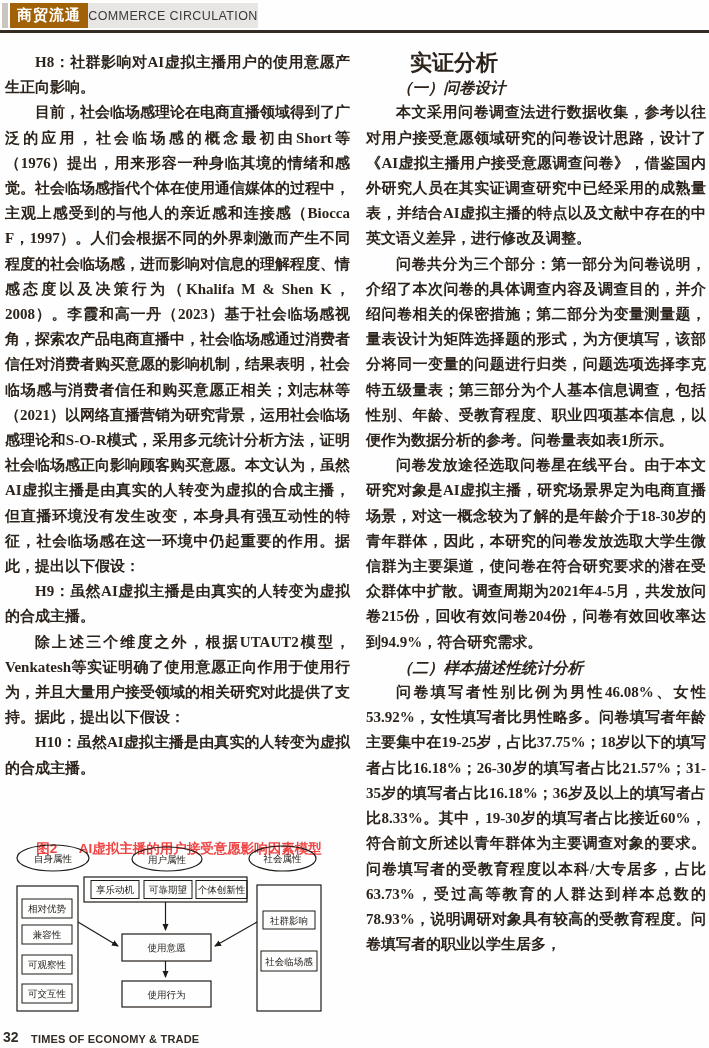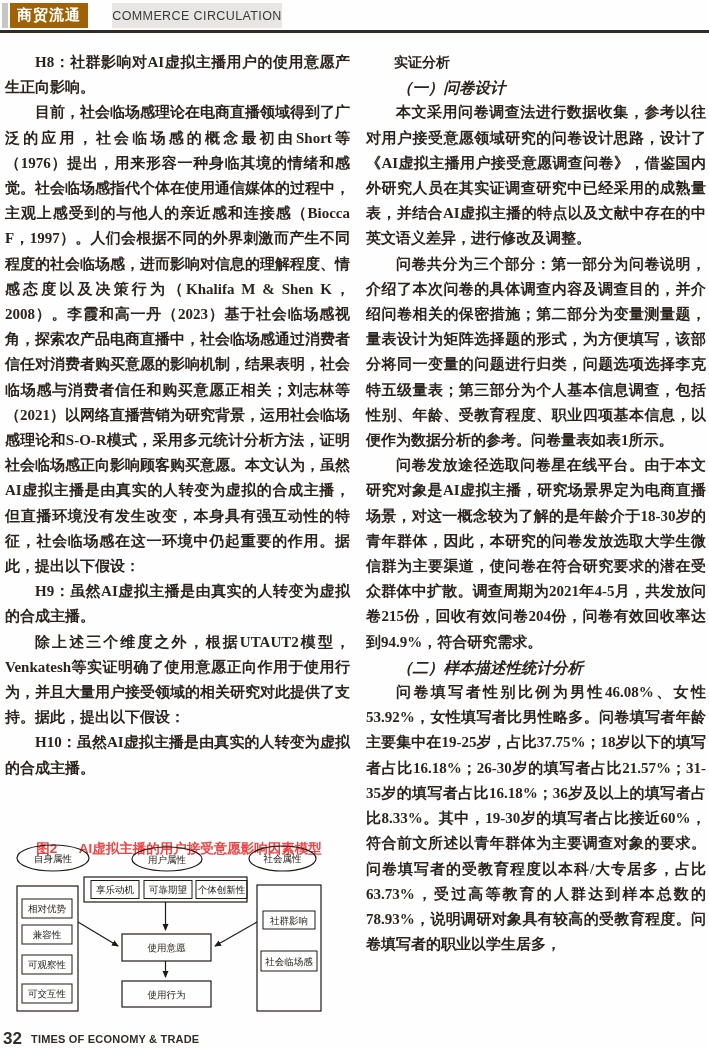--- a/index.html
+++ b/index.html
@@ -26,54 +26,53 @@
     display: flex; align-items: center; justify-content: center;
     letter-spacing: 1px;
   }
   .hdr-gray {
     position: absolute; left: 88px; top: 3px; width: 170px; height: 25px;
     background: #e7e6e4; color: #3c3835;
     font-family: "Liberation Sans", "DejaVu Sans", sans-serif;
     font-size: 12.5px;
     display: flex; align-items: center; justify-content: center;
     letter-spacing: 0.4px;
-    margin-left: 24px;
   }
   .hdr-rule {
     position: absolute; left: 0; top: 30px; width: 709px; height: 3px;
     background: #332c25;
   }
   
   .col { position: absolute; font-size: 15px; line-height: 25.2px; text-align: justify; }
   .col-left  { left: 5px;   top: 50px; width: 345px; }
   .col-right { left: 366px; top: 50px; width: 340px; }
   .para { text-indent: 2em; font-weight: bold; }
   .sec-title {
     font-family: "Liberation Sans", "DejaVu Sans", sans-serif;
-    font-weight: bold; font-size: 14px; text-indent: 2em;
+    font-weight: bold; font-size: 22px; text-indent: 2em;
   }
   .subsec { font-style: italic; font-weight: bold; text-indent: 2em; font-size: 15.5px; }
   
   .fig-caption {
     position: absolute; left: 5px; top: 812px; width: 348px;
     text-align: center;
     font-family: "Liberation Sans", "DejaVu Sans", sans-serif;
     font-weight: bold; font-size: 13.5px; color: #ef4444; margin-top: 28px;
   }
   .fig-caption .cap-label { margin-right: 1.6em; }
   .fig-svg { position: absolute; left: 14px; top: 838px; }
   .fig-svg text {
     font-family: "Liberation Sans", "DejaVu Sans", sans-serif;
     font-size: 9.5px; fill: #1e1a15;
   }
   
   .ftr-page {
     position: absolute; left: 3px; top: 1029px;
     font-family: "Liberation Sans", "DejaVu Sans", sans-serif;
-    font-weight: bold; font-size: 17px; color: #332c25;
+    font-weight: bold; font-size: 14px; color: #332c25;
   }
   .ftr-journal {
     position: absolute; left: 31px; top: 1033px;
     font-family: "Liberation Sans", "DejaVu Sans", sans-serif;
     font-weight: bold; font-size: 11px; color: #332c25;
     letter-spacing: 0.2px;
   }
 </style>
 </head>
 <body>

